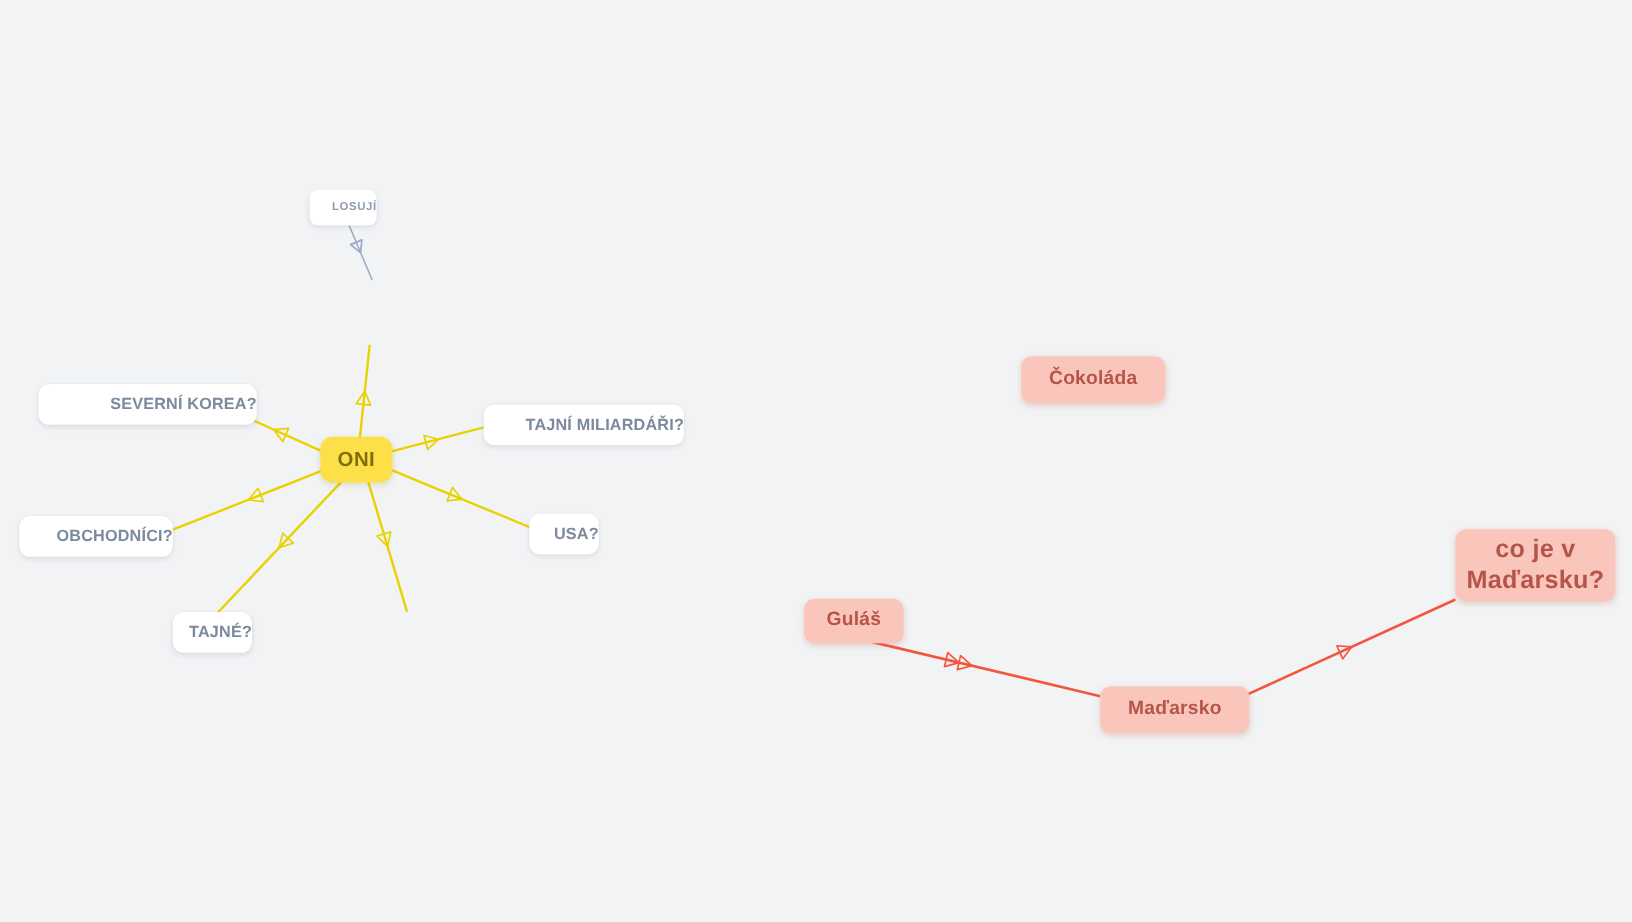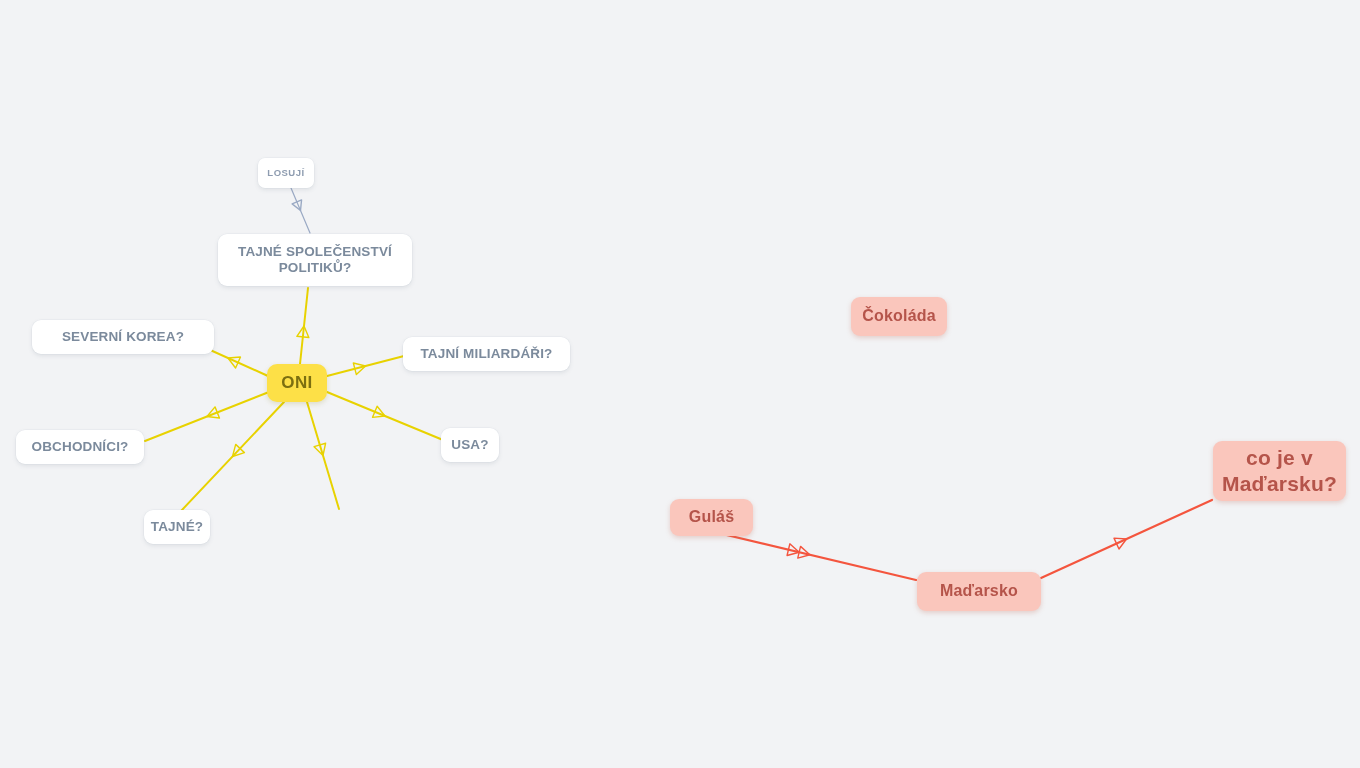--- a/index.html
+++ b/index.html
@@ -42,20 +42,21 @@
     cursor: default;
   }
   
   .node.plain {
     background: #ffffff;
     color: #7b8a9c;
     font-weight: bold;
     font-size: 13.5px;
     letter-spacing: 0.15px;
     box-shadow: 0 2px 4px rgba(90,105,125,0.13), 0 0 0 0.5px rgba(150,165,185,0.10);
+    justify-content: flex-end;
   }
   .node.plain.tiny {
     font-size: 9.5px;
     letter-spacing: 0.5px;
     color: #8e9cb0;
     border-radius: 7px;
   }
   
   .node.central {
     background: #fde047;
@@ -102,26 +103,24 @@
       <polygon points="232.50,456.50 244.42,452.63 235.69,444.38" fill="none" stroke="#e8d200" stroke-width="1.4" stroke-linejoin="round"></polygon>
       <line x1="307" y1="402" x2="339" y2="509" stroke="#e8d200" stroke-width="2" stroke-linecap="round"></line>
       <polygon points="323.00,455.50 325.60,443.24 314.10,446.68" fill="none" stroke="#e8d200" stroke-width="1.4" stroke-linejoin="round"></polygon>
       <line x1="693" y1="527" x2="916" y2="580" stroke="#f4553e" stroke-width="2.2" stroke-linecap="round"></line>
       <polygon points="799.15,552.23 789.83,543.85 787.06,555.52" fill="none" stroke="#f4553e" stroke-width="1.4" stroke-linejoin="round"></polygon>
       <polygon points="809.85,554.77 800.54,546.39 797.76,558.07" fill="none" stroke="#f4553e" stroke-width="1.4" stroke-linejoin="round"></polygon>
       <line x1="1041" y1="578" x2="1212" y2="500" stroke="#f4553e" stroke-width="2.2" stroke-linecap="round"></line>
       <polygon points="1126.50,539.00 1114.00,538.11 1118.98,549.02" fill="none" stroke="#f4553e" stroke-width="1.4" stroke-linejoin="round"></polygon>
     </svg>
 <div class="node plain tiny" style="left: 258px; top: 158px; width: 56px; height: 30px;"><span>LOSUJÍ</span></div>
-    <div class="node plain" style="left: 218px; top: 234px; width: 194px; height: 52px;"><span>TAJNÉ SPOLEČENSTVÍ
-POLITIKŮ?</span></div>
     <div class="node plain" style="left: 32px; top: 320px; width: 182px; height: 34px;"><span>SEVERNÍ KOREA?</span></div>
     <div class="node central" style="left: 267px; top: 364px; width: 60px; height: 38px;"><span>ONI</span></div>
     <div class="node plain" style="left: 16px; top: 430px; width: 128px; height: 34px;"><span>OBCHODNÍCI?</span></div>
     <div class="node plain" style="left: 403px; top: 337px; width: 167px; height: 34px;"><span>TAJNÍ MILIARDÁŘI?</span></div>
     <div class="node plain" style="left: 441px; top: 428px; width: 58px; height: 34px;"><span>USA?</span></div>
     <div class="node plain" style="left: 144px; top: 510px; width: 66px; height: 34px;"><span>TAJNÉ?</span></div>
-    <div class="node salmon" style="left: 851px; top: 297px; width: 96px; height: 39px;"><span>Čokoláda</span></div>
+    <div class="node salmon" style="left: 851px; top: 297px; width: 120px; height: 39px;"><span>Čokoláda</span></div>
     <div class="node salmon" style="left: 638px; top: 499px; width: 83px; height: 37px; margin-left: 32px;"><span>Guláš</span></div>
     <div class="node salmon" style="left: 917px; top: 572px; width: 124px; height: 39px;"><span>Maďarsko</span></div>
     <div class="node salmon multiline" style="left: 1213px; top: 441px; width: 133px; height: 60px;"><span>co je v
 Maďarsku?</span></div>
   </div>
 
 </body></html>

